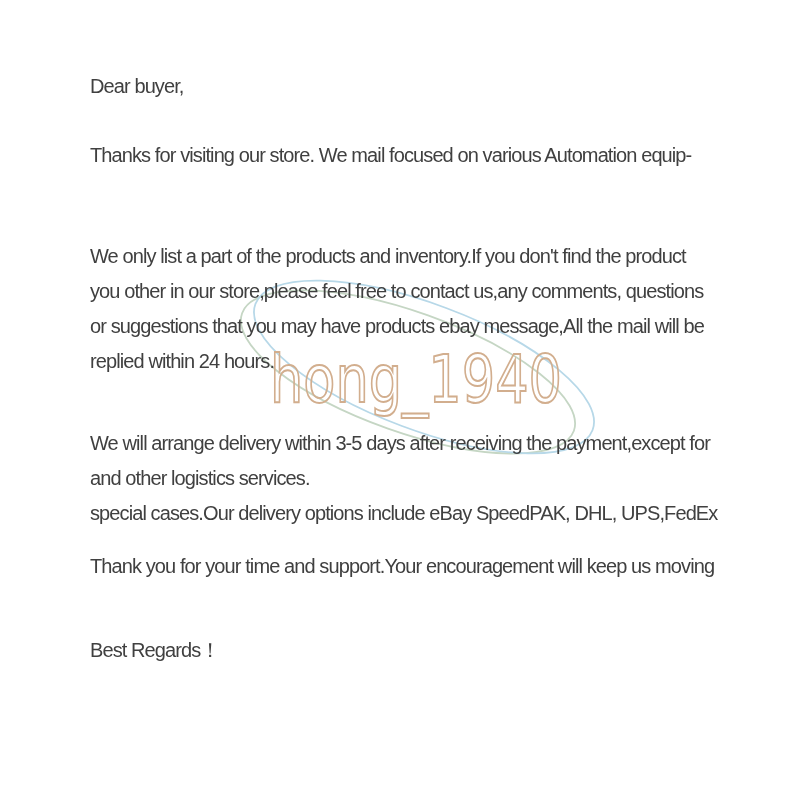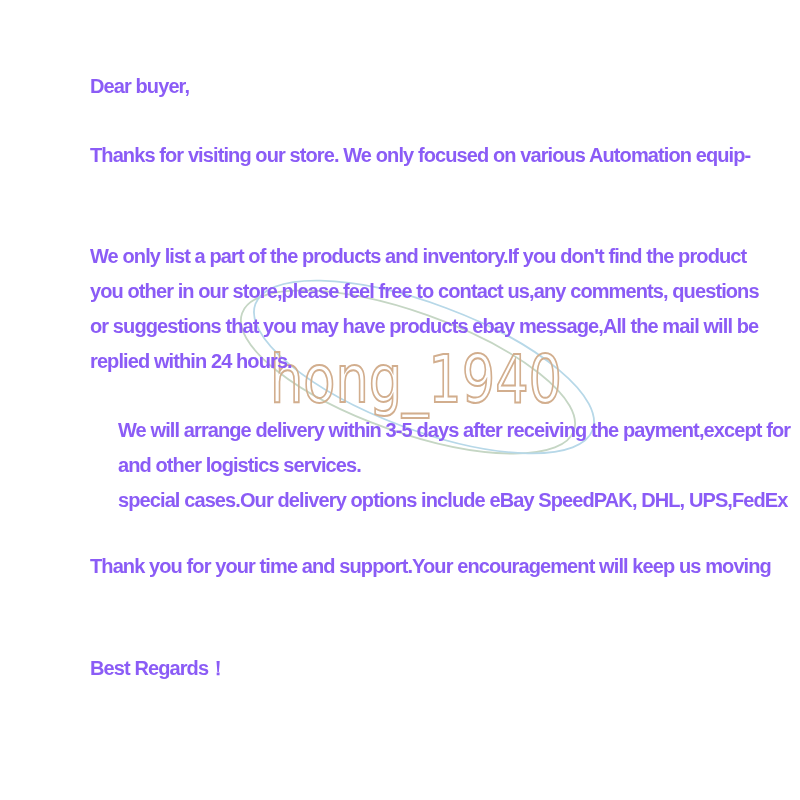--- a/index.html
+++ b/index.html
@@ -27,31 +27,31 @@
     width: 800px; height: 800px;
     z-index: 2;
   }
   .paragraph {
     position: absolute;
     left: 90px;
   }
   .line {
     white-space: nowrap;
     font-size: 20px;
-    font-weight: 700;
+    font-weight: 400;
     letter-spacing: -0.9px;
     line-height: 35px;
-    color: #8b5cf6;
+    color: #404040;
   }
   .p1 { top: 69px; }
   .p2 { top: 138px; }
   .p3 { top: 239px; }
-  .p4 { top: 413px; margin-left: 28px; }
+  .p4 { top: 426px; }
   .p5 { top: 549px; }
-  .p6 { top: 651px; }
+  .p6 { top: 633px; }
   .wm-text {
     font-family: "DejaVu Sans", sans-serif;
     font-size: 66px;
     font-weight: 400;
   }
 </style>
 </head>
 <body>
 
 <div class="page">
@@ -64,21 +64,21 @@
     </svg>
   </div>
 
   <div class="letter-layer">
 
     <div class="paragraph p1">
       <div class="line">Dear buyer,</div>
     </div>
 
     <div class="paragraph p2">
-      <div class="line">Thanks for visiting our store. We only focused on various Automation equip-</div>
+      <div class="line">Thanks for visiting our store. We mail focused on various Automation equip-</div>
     </div>
 
     <div class="paragraph p3">
       <div class="line">We only list a part of the products and inventory.If you don't find the product</div>
       <div class="line">you other in our store,please feel free to contact us,any comments, questions</div>
       <div class="line">or suggestions that you may have products ebay message,All the mail will be</div>
       <div class="line">replied within 24 hours.</div>
     </div>
 
     <div class="paragraph p4">

